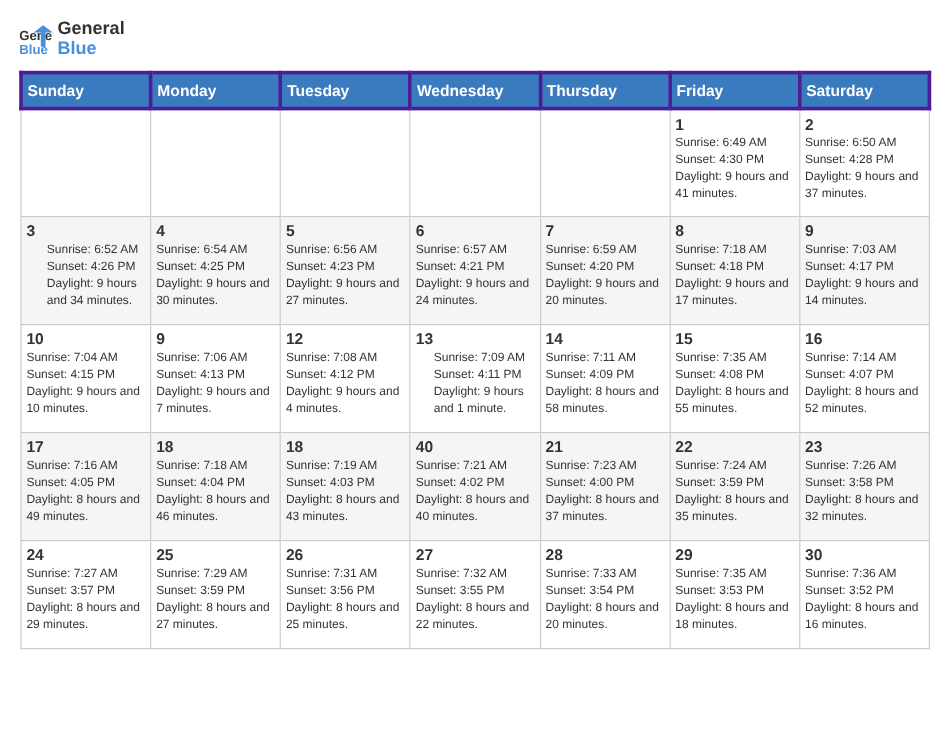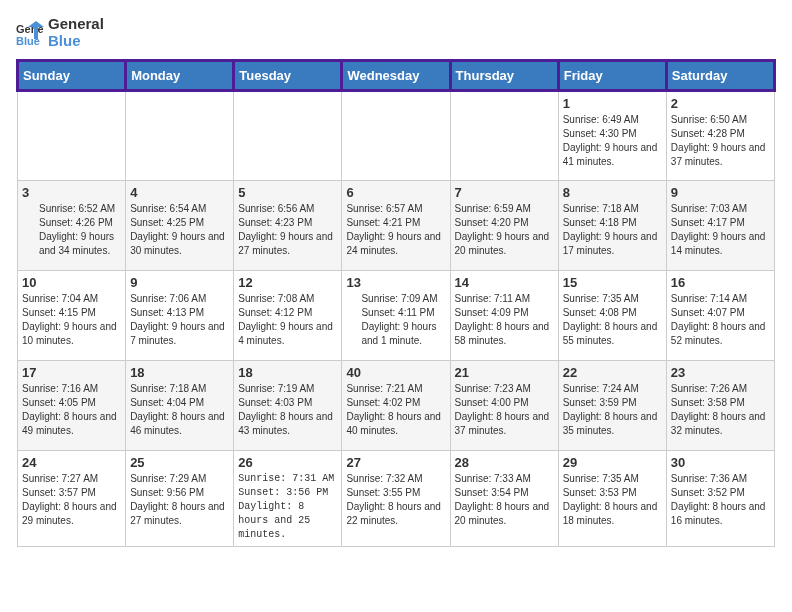--- a/index.html
+++ b/index.html
@@ -265,26 +265,26 @@
       <tr>
         <td>
           <span class="day-number">24</span>
           <div class="day-info" style="white-space: pre-line;">Sunrise: 7:27 AM
 Sunset: 3:57 PM
 Daylight: 8 hours and 29 minutes.</div>
         </td>
         <td>
           <span class="day-number">25</span>
           <div class="day-info" style="white-space: pre-line;">Sunrise: 7:29 AM
-Sunset: 9:56 PM
+Sunset: 3:59 PM
 Daylight: 8 hours and 27 minutes.</div>
         </td>
         <td>
           <span class="day-number">26</span>
-          <div class="day-info" style="white-space: pre-line; font-family: Liberation Mono, monospace;">Sunrise: 7:31 AM
+          <div class="day-info" style="white-space: pre-line;">Sunrise: 7:31 AM
 Sunset: 3:56 PM
 Daylight: 8 hours and 25 minutes.</div>
         </td>
         <td>
           <span class="day-number">27</span>
           <div class="day-info" style="white-space: pre-line;">Sunrise: 7:32 AM
 Sunset: 3:55 PM
 Daylight: 8 hours and 22 minutes.</div>
         </td>
         <td>

